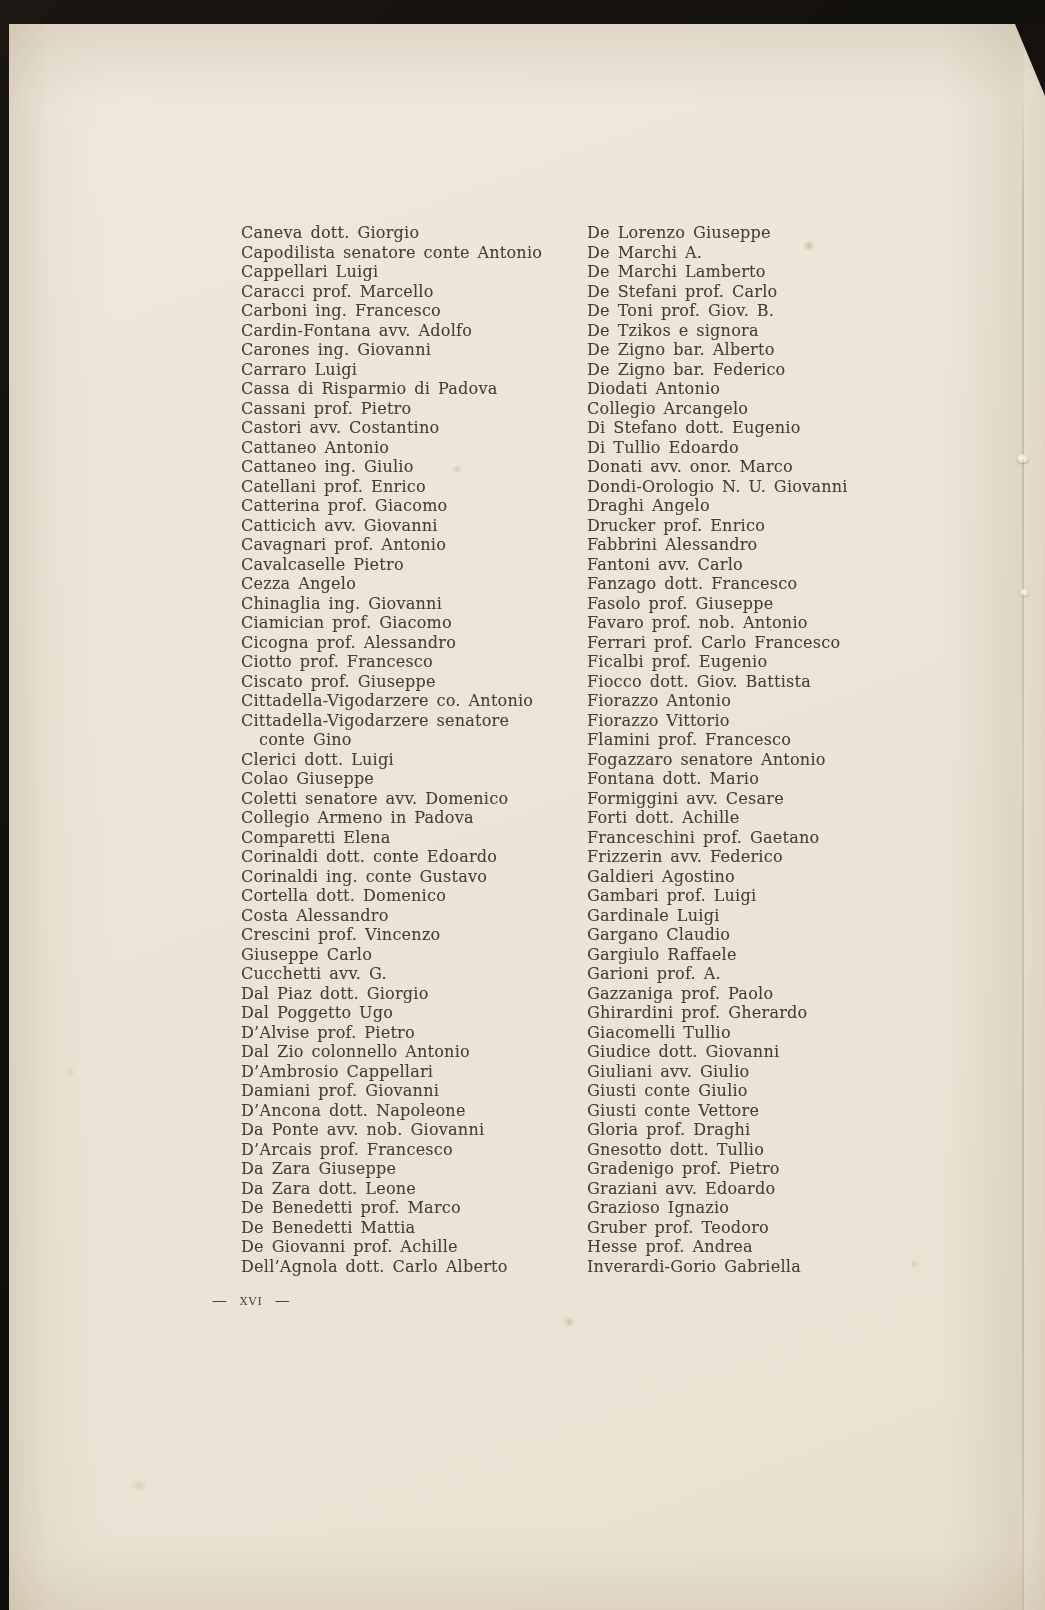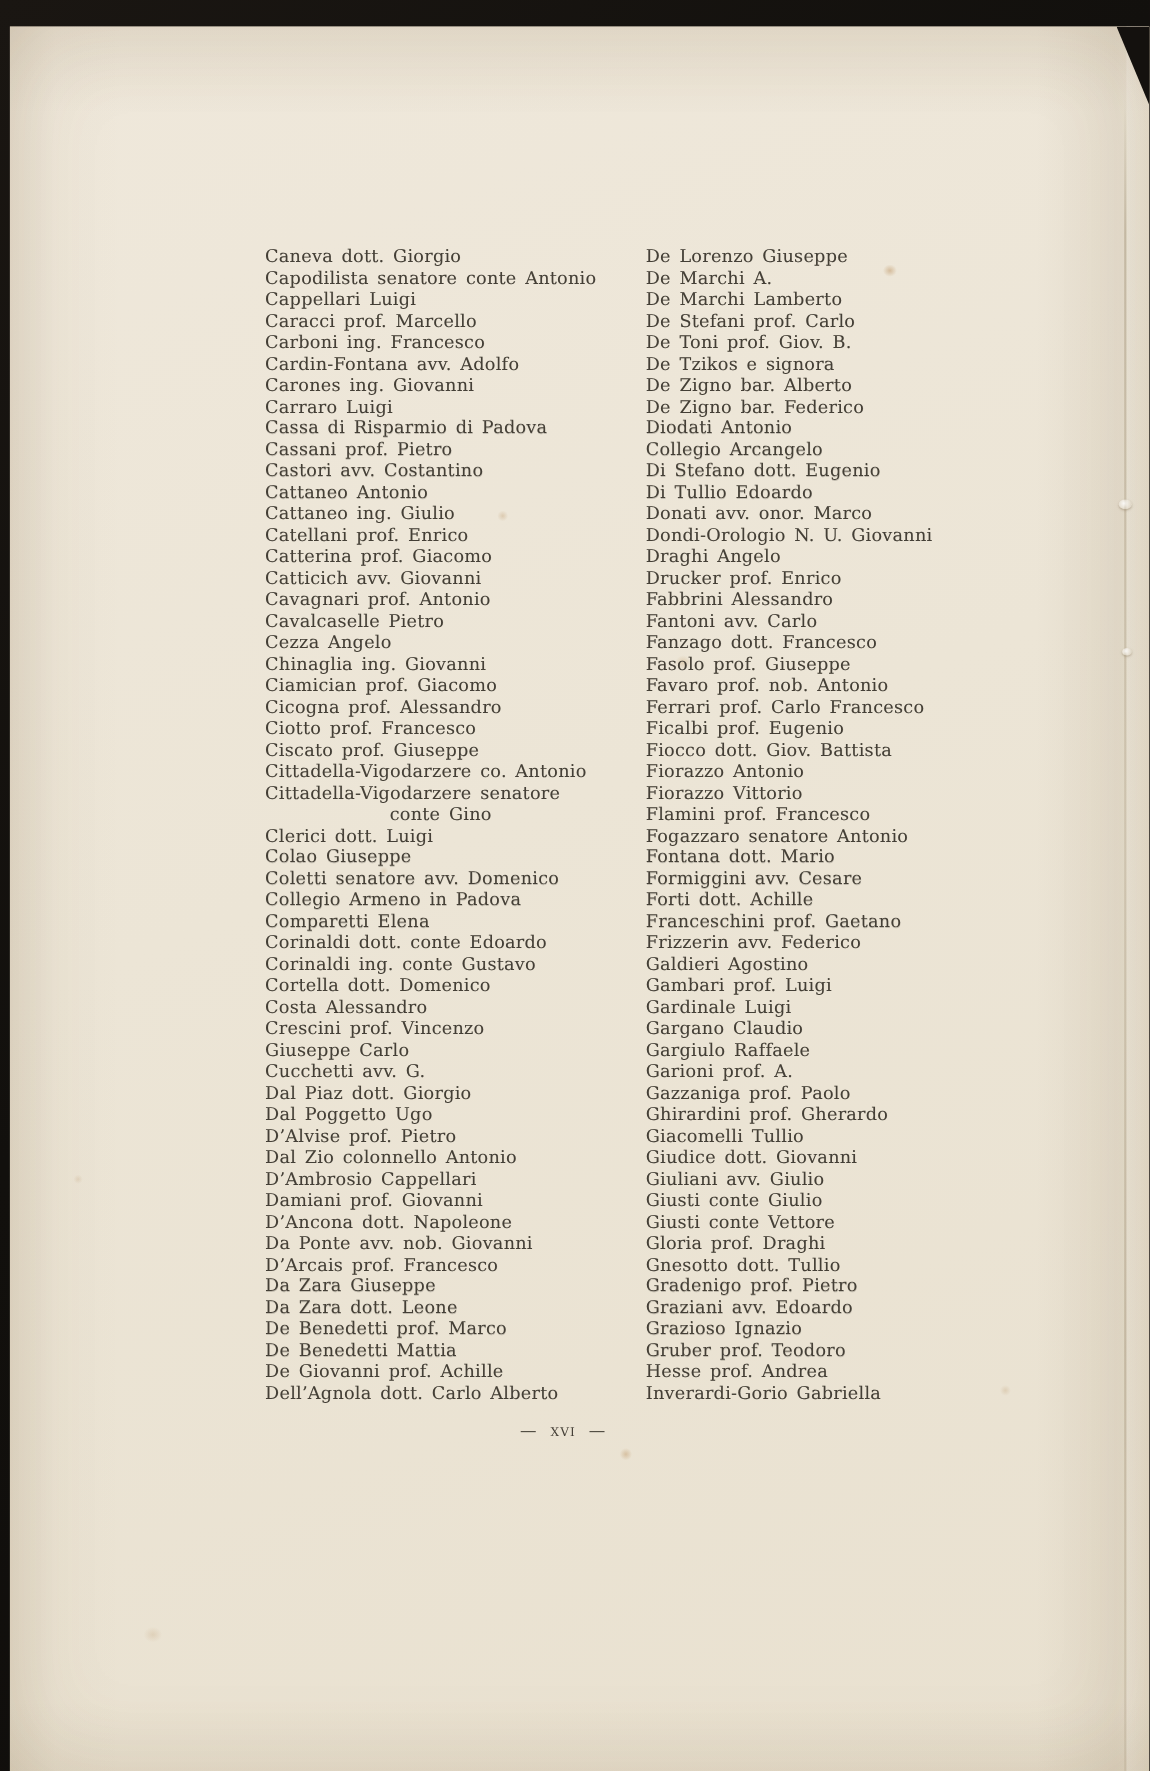--- a/index.html
+++ b/index.html
@@ -88,28 +88,27 @@
     line-height: 19.5px;
     color: #443f36;
     letter-spacing: 0.25px;
     word-spacing: 2.5px;
     white-space: nowrap;
     text-shadow: 0.2px 0.2px 0 rgba(68,63,54,0.25);
   }
   .col-left  { left: 232px; }
   .col-right { left: 545px; margin-left: 33px; }
   .line { height: 19.5px; }
-  .line.indent { padding-left: 18px; text-align: center; }
+  .line.indent { padding-left: 18px; }
 
   .footer {
     position: absolute;
     top: 1266px;
     left: 203px;
     width: 600px;
-    text-align: center;
     font-size: 15px;
     line-height: 20px;
     font-variant: small-caps;
     letter-spacing: 1px;
     word-spacing: 6px;
     color: #443f36;
   }
 </style>
 </head>
 <body>

